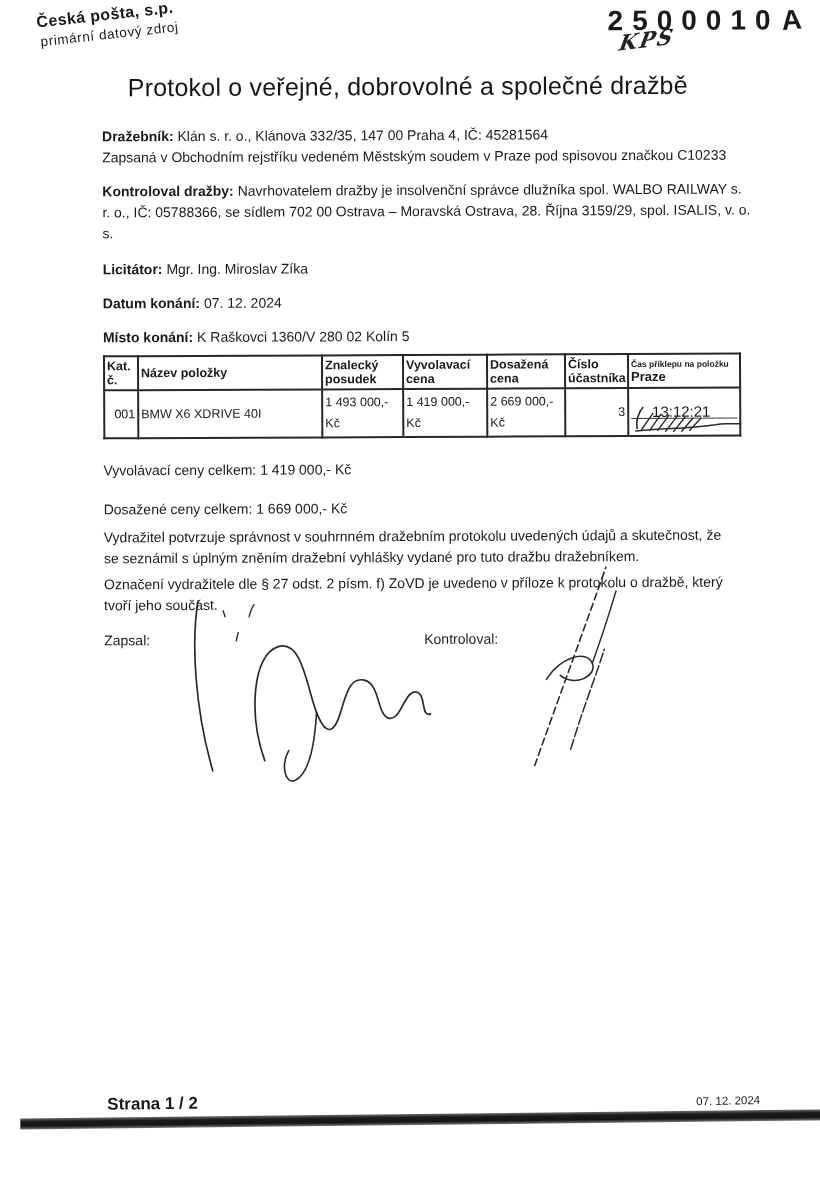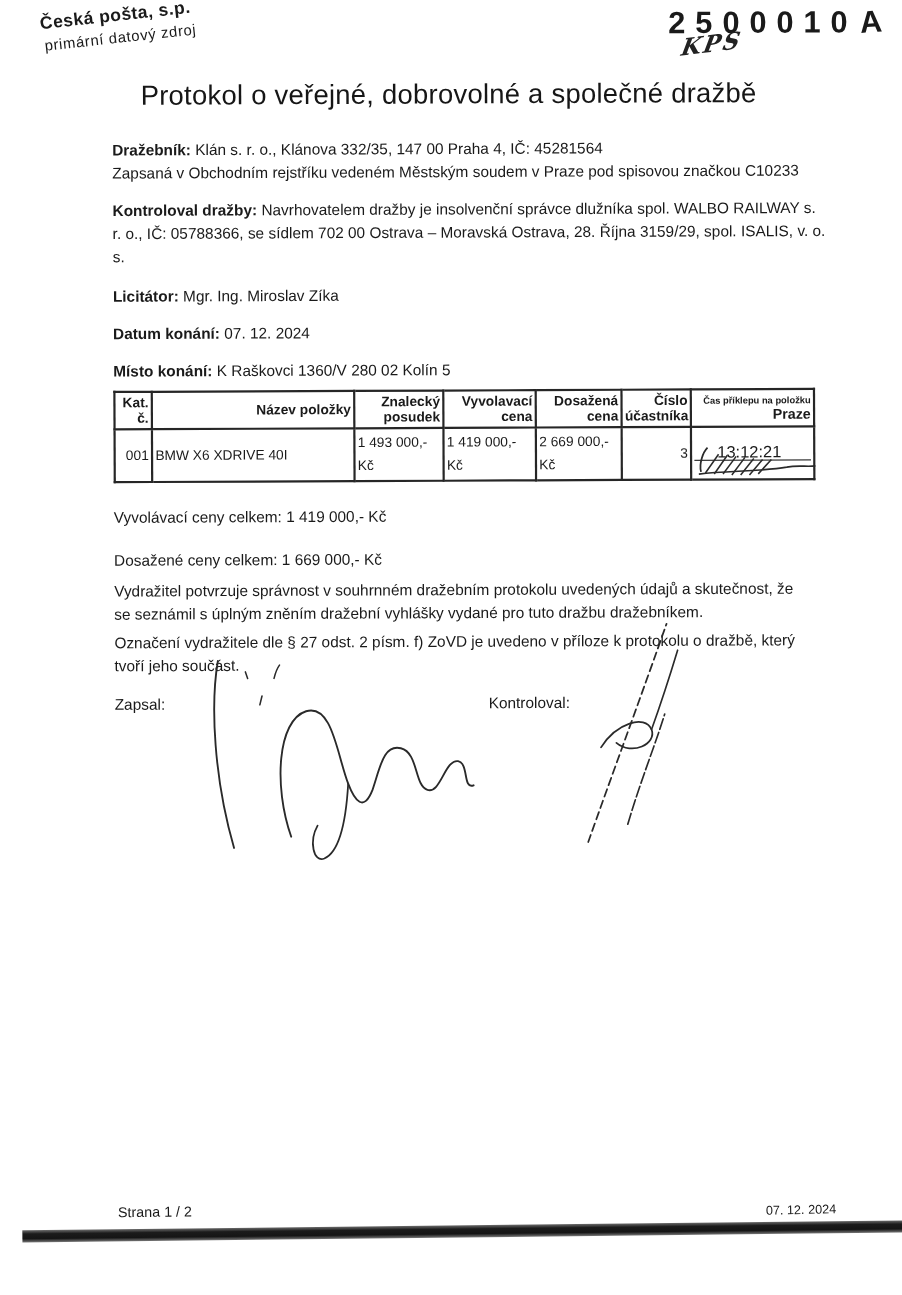--- a/index.html
+++ b/index.html
@@ -32,41 +32,41 @@
   .lbl{font-weight:bold;}
   .bl{display:block;}
   .mb13{margin-bottom:13px!important;} .mb15{margin-bottom:15px!important;}
   .mb7{margin-bottom:7px!important;}
   .mb18{margin-bottom:18px!important;} .mb5{margin-bottom:5px!important;}
   .mb14{margin-bottom:14px!important;}
 
   
   table.lots{border-collapse:collapse;table-layout:fixed;width:636px;margin-bottom:21px;}
   table.lots th, table.lots td{border:2px solid #262626;padding:2px;vertical-align:middle;box-sizing:border-box;}
-  table.lots th{font-size:12.5px;font-weight:bold;text-align:right;line-height:14px;height:30px;}
+  table.lots th{font-size:12.5px;font-weight:bold;text-align:left;line-height:14px;height:30px;}
   table.lots td{font-size:12.5px;height:41px;}
   .c-kat{width:34px;} .c-naz{width:184px;} .c-zna{width:81px;}
   .c-vyv{width:84px;} .c-dos{width:78px;} .c-cis{width:63px;} .c-cas{width:112px;}
   .cas-small{display:block;font-size:8.5px;font-weight:bold;line-height:10px;}
   .podpis-big{display:block;font-size:13px;font-weight:bold;line-height:15px;}
   td.ctr{text-align:right;}
   td.cell-cas{position:relative;padding:0;}
   .cas-time{display:block;font-size:15px;text-align:center;padding:1px 6px 1px 0;border-bottom:1.5px solid #3a3a3a;line-height:11px;}
   .cell-sig{position:absolute;left:2px;bottom:-5px;}
 
   
   .sigrow{position:relative;height:21px;}
-  .sig-k{position:absolute;left:340px;top:0;}
+  .sig-k{position:absolute;left:320px;top:0;}
 
   
   .sig{position:absolute;}
   .sig svg path{fill:none;stroke:#2a2a2a;stroke-linecap:round;}
 
   
-  .foot-page{position:absolute;left:105px;top:1093px;font-size:13px;transform:rotate(-0.5deg);}
+  .foot-page{position:absolute;left:105px;top:1093px;font-size:17px;transform:rotate(-0.5deg);font-weight:bold;}
   .foot-date{position:absolute;left:694px;top:1096px;font-size:11.5px;transform:rotate(-1deg);}
   .scanband{
     position:absolute;left:18px;top:1114px;width:802px;height:11px;
     background:linear-gradient(to bottom,#6a6a6a 0%,#1b1b1b 30%,#151515 70%,#777 100%);
     transform:rotate(-0.4deg);
   }
 </style>
 </head>
 <body>
 

